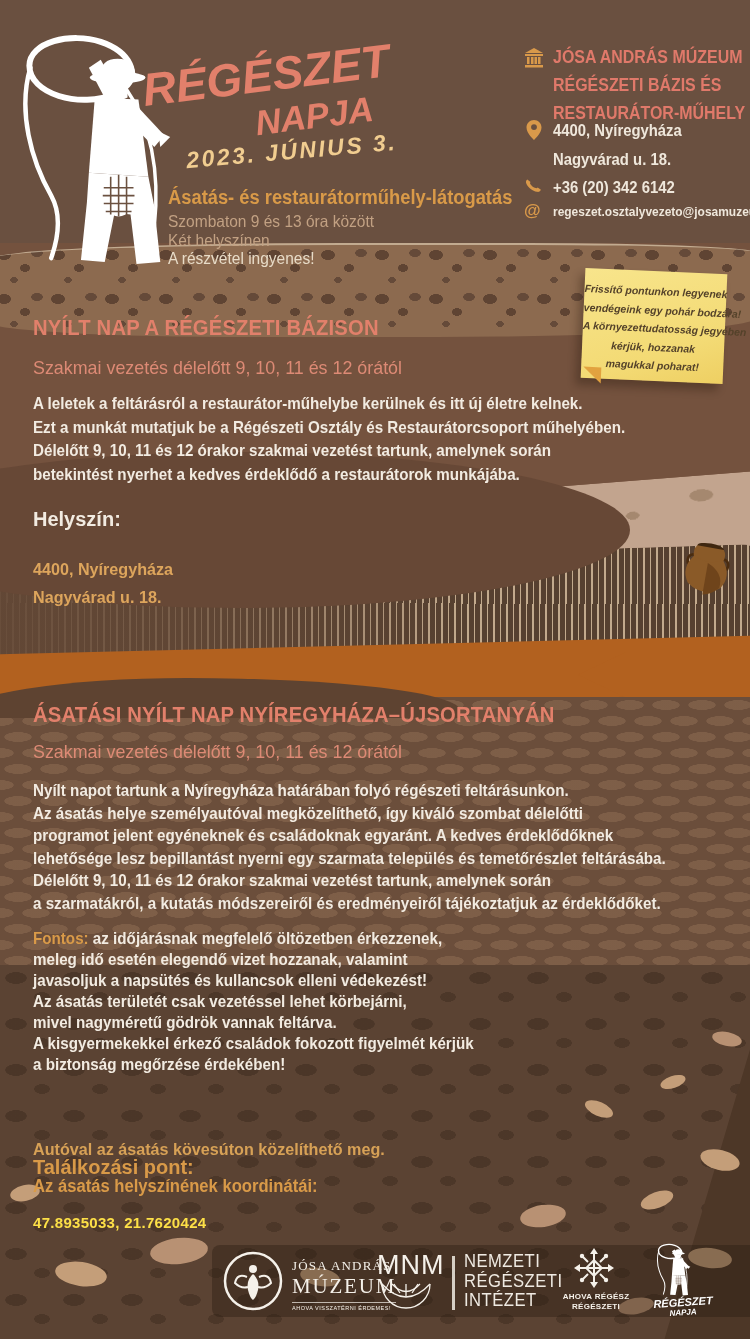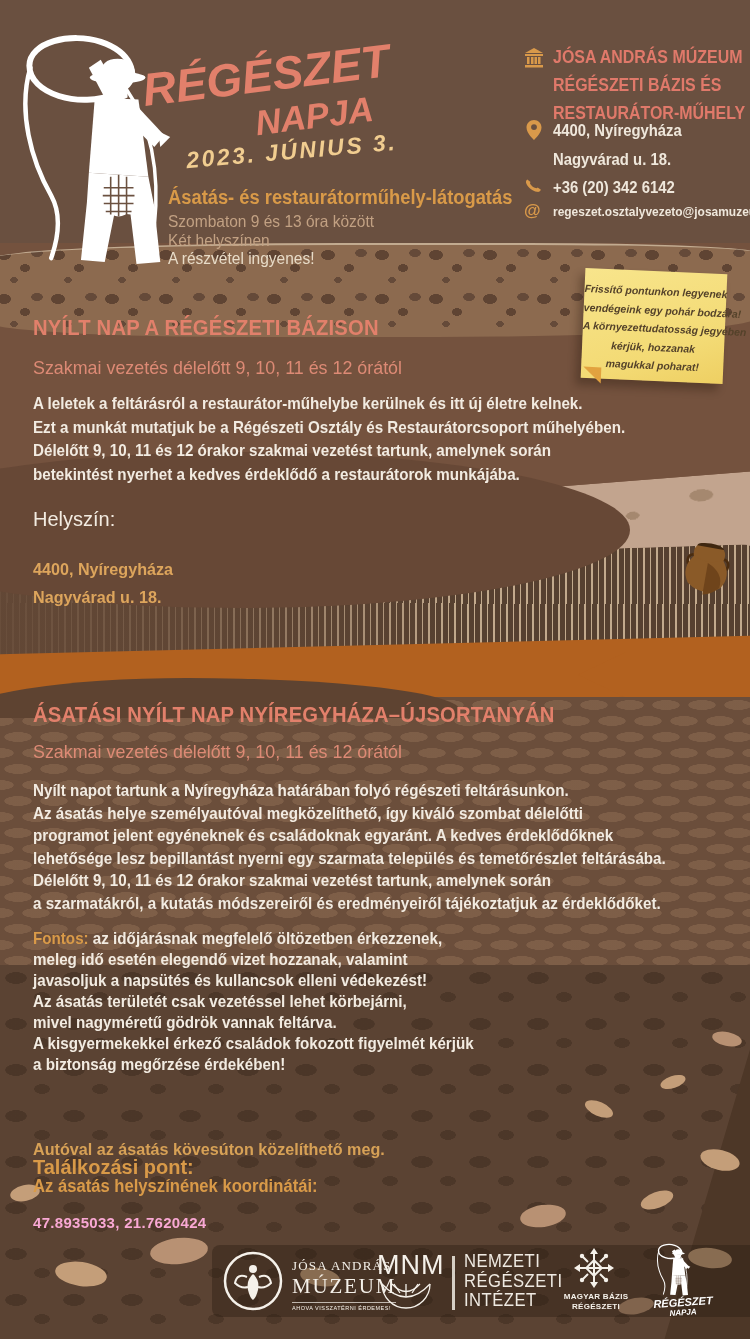--- a/index.html
+++ b/index.html
@@ -80,27 +80,27 @@
         border-color:#e2a23f transparent transparent transparent;}
   .note-text{width:142px;padding-top:11px;text-align:center;font-size:10.5px;font-style:italic;
         font-weight:600;color:#54422a;line-height:18.5px;}
 
   
   .sec-title{left:33px;font-size:21.5px;font-weight:800;color:#e2806b;letter-spacing:.2px;transform:scaleX(.94);transform-origin:0 0;}
   .sec-sub{left:33px;font-size:19px;font-weight:500;color:#dd8a75;transform:scaleX(.94);transform-origin:0 0;}
   .body-block{left:33px;color:#f2ebe1;font-size:16.5px;font-weight:600;line-height:23.5px;
         transform:scaleX(.92);transform-origin:0 0;}
   .body-block.s2{line-height:22.5px;}
-  .gold-label{left:33px;font-size:20px;font-weight:400;color:#f2ebe1;}
+  .gold-label{left:33px;font-size:20px;font-weight:700;color:#f2ebe1;}
   .loc-line{left:33px;font-size:17px;font-weight:700;color:#dda55c;transform:scaleX(.95);transform-origin:0 0;}
   .fontos-label{color:#d99a48;}
   .meet-label{left:33px;font-size:20px;font-weight:800;color:#d99a48;}
   .meet-line{left:33px;font-size:17px;font-weight:600;color:#d7a156;transform:scaleX(.95);transform-origin:0 0;}
   .coords-label{left:33px;font-size:17.5px;font-weight:800;color:#d99a48;transform:scaleX(.95);transform-origin:0 0;}
-  .coords{left:33px;font-size:15px;font-weight:700;color:#f9a8d4;letter-spacing:.3px;}
+  .coords{left:33px;font-size:15px;font-weight:700;color:#fde047;letter-spacing:.3px;}
 
   
   .jam-text{left:292px;top:1258px;color:#f5f1ea;}
   .jam-l1{font-family:"Liberation Serif",serif;font-size:13px;letter-spacing:1.2px;}
   .jam-l2{font-family:"Liberation Serif",serif;font-size:21px;letter-spacing:1.8px;margin-top:0px;}
   .jam-l3{font-size:5.5px;letter-spacing:.5px;margin-top:3px;border-top:1px solid rgba(245,241,234,.7);padding-top:1.5px;}
   .mnm-text{left:377px;top:1250px;font-size:27px;color:#f5f1ea;letter-spacing:1px;}
   .nri{left:464px;top:1252px;font-size:17.5px;line-height:19.5px;color:#efeae2;letter-spacing:.5px;transform:scaleX(.95);transform-origin:0 0;}
   .divider{left:452px;top:1256px;width:2.5px;height:54px;background:rgba(240,235,226,.85);}
   .mrsz-text{left:548px;top:1292px;width:96px;text-align:center;font-size:8px;font-weight:700;
@@ -311,21 +311,21 @@
         <path d="M22,42 l-4,-6 h8 z"></path>
       <path d="M2,22 l6,-4 v8 z"></path>
         <path d="M42,22 l-6,-4 v8 z"></path>
       <circle cx="10" cy="10" r="2.2"></circle>
         <circle cx="34" cy="10" r="2.2"></circle>
       <circle cx="10" cy="34" r="2.2"></circle>
         <circle cx="34" cy="34" r="2.2"></circle>
     </g>
   </svg>
   <div class="abs mrsz-text">
-    <div class="line">MAGYAR BÁZIS</div>
+    <div class="line">AHOVA RÉGÉSZ</div>
     <div class="line">RÉGÉSZETI</div>
   </div>
 
   <svg class="abs" style="left:654px;top:1243px" width="56" height="54" viewBox="0 0 250 240">
       <use href="#fig"></use>
     </svg>
   <div class="abs rn-text1 line">RÉGÉSZET</div>
   <div class="abs rn-text2 line">NAPJA</div>
 
 </div>

